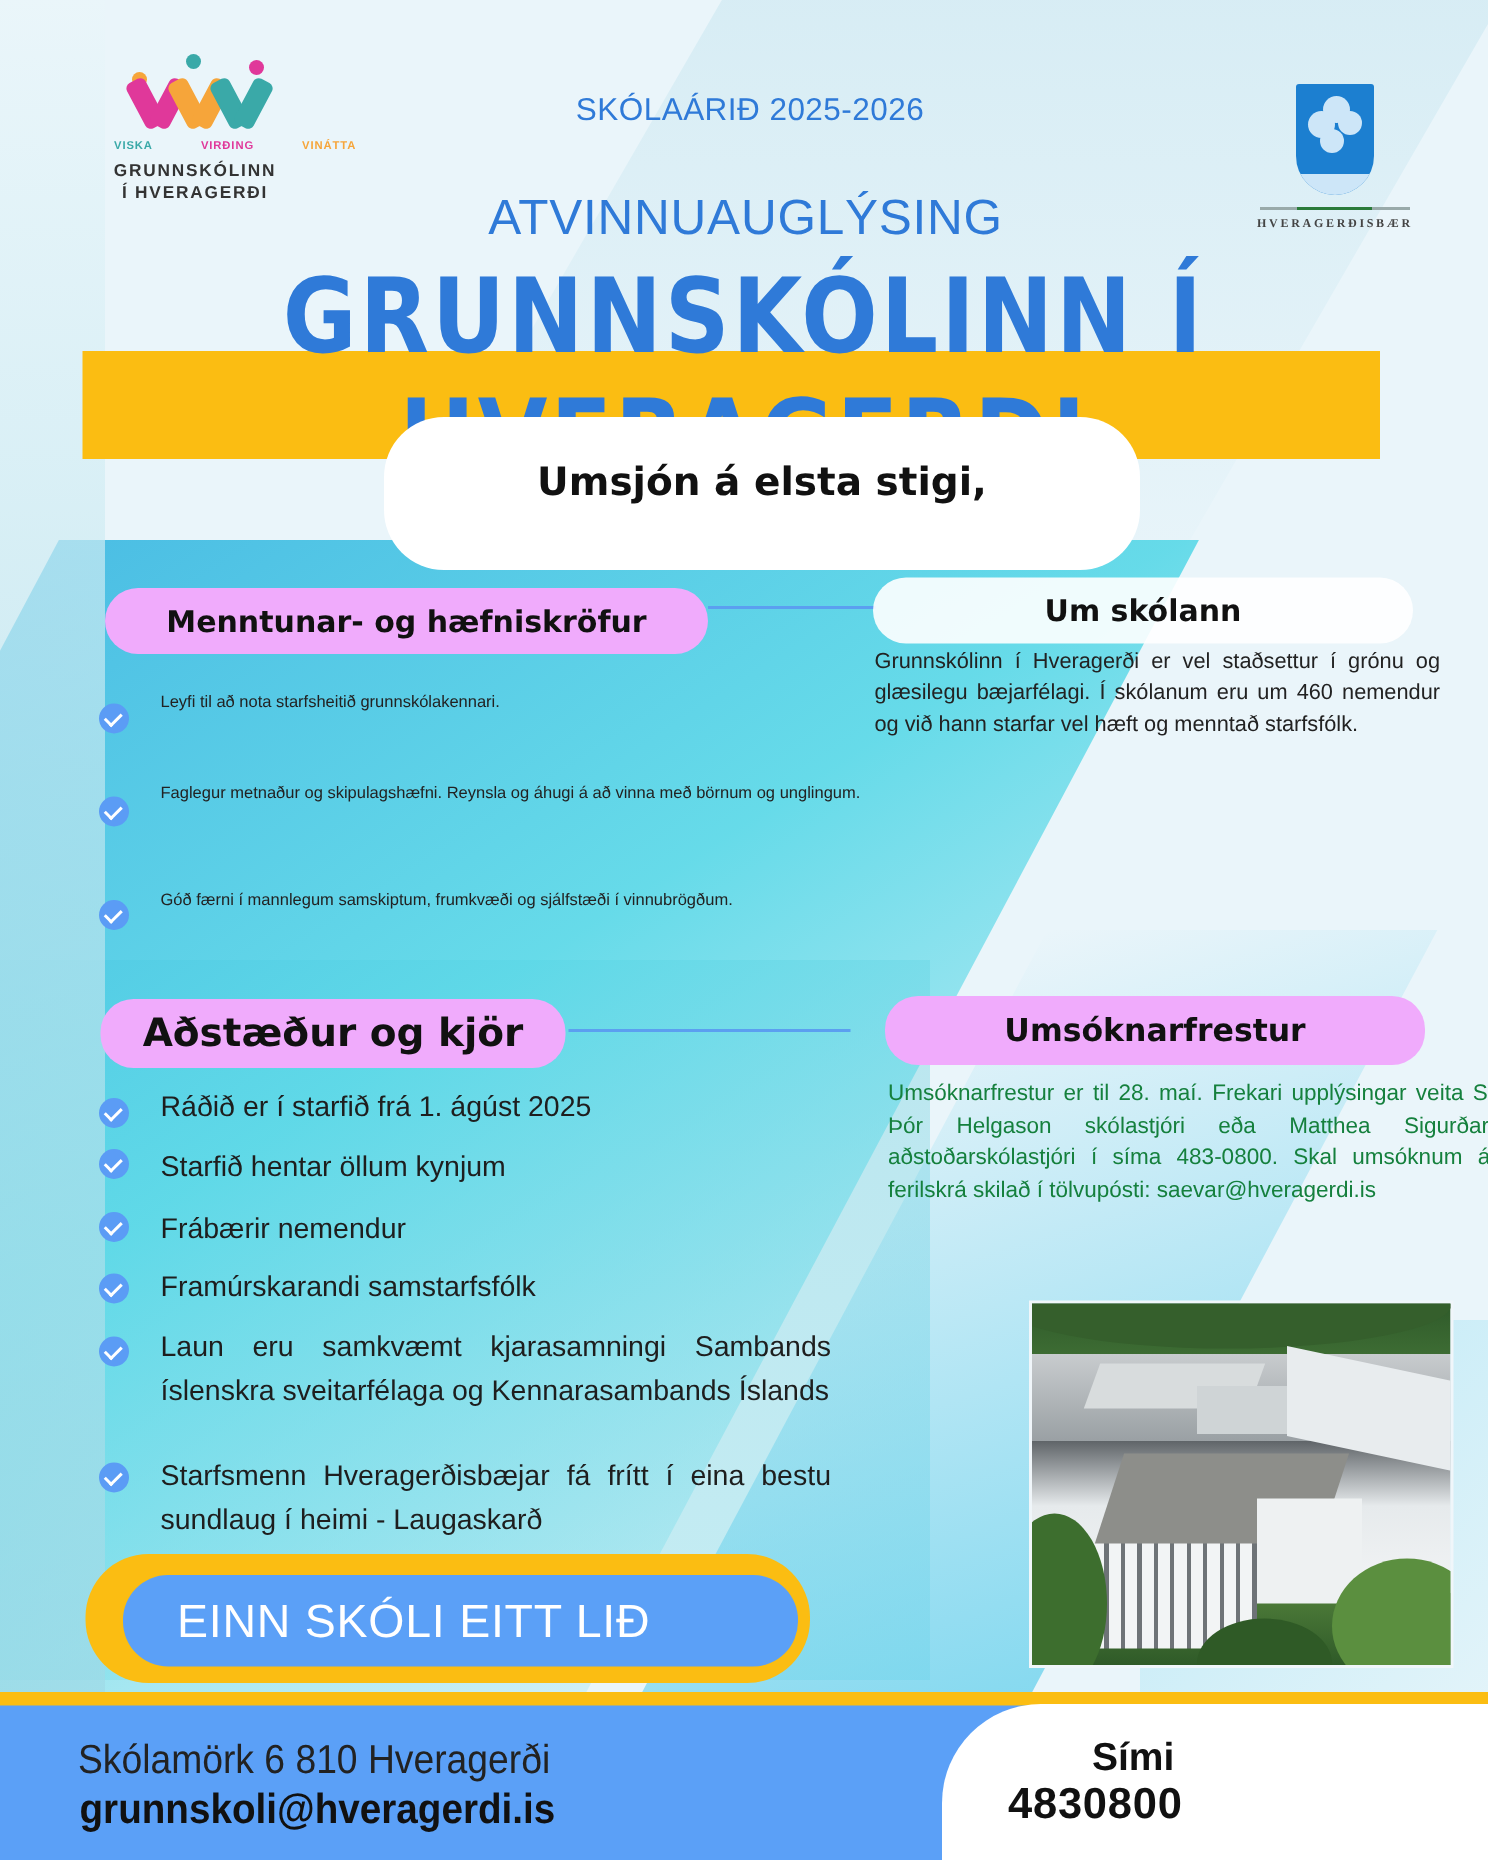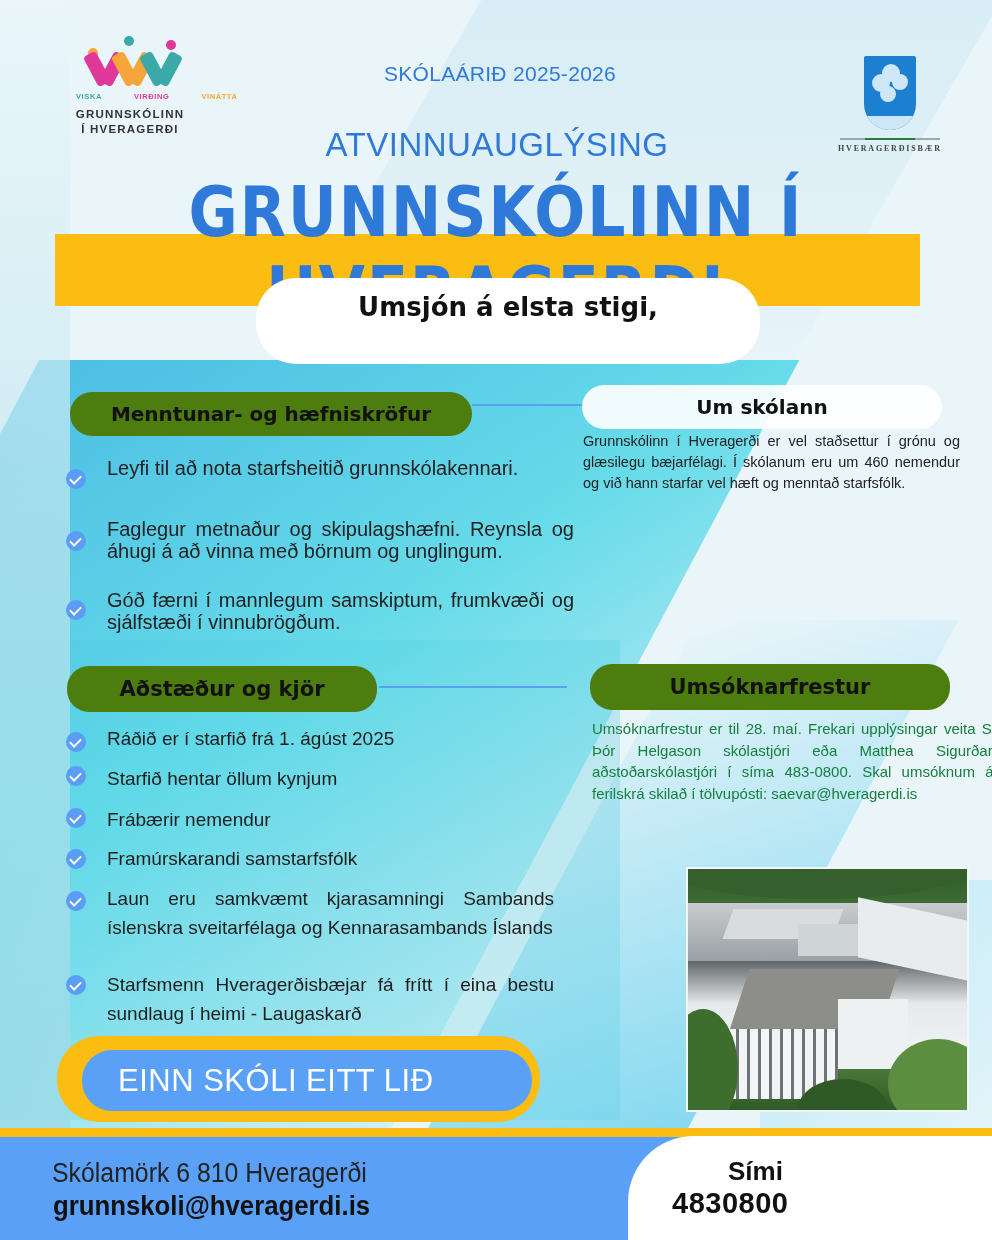--- a/index.html
+++ b/index.html
@@ -50,43 +50,43 @@
   .crest-name { font-family: "Liberation Serif", serif; font-size: 8px; letter-spacing: 1.8px; color: #444; }
 
   .school-year { left: 0; width: 1000px; top: 62px; text-align: center; font-size: 21px; color: #2f7ad8; letter-spacing: 0.3px; }
   .ad-title { left: 0; width: 994px; top: 126px; text-align: center; font-size: 33px; color: #2f7ad8; letter-spacing: 0.5px; }
 
   .yellow-band { left: 55px; top: 234px; width: 865px; height: 72px; background: #fbbd12; z-index: 1; }
   .main-title { left: 0; width: 992px; top: 182px; text-align: center;
     font-family: "DejaVu Sans", sans-serif; font-weight: bold; font-size: 60px; color: #2f7ad8;
     letter-spacing: 2px; transform: scaleY(1.15); z-index: 3; }
 
-  .subtitle-pill { left: 256px; top: 278px; width: 504px; height: 86px; background: #fff;
-    border-radius: 40px; text-align: center; padding-top: 10px; z-index: 3; }
+  .subtitle-pill { left: 256px; top: 278px; width: 504px; height: 102px; background: #fff;
+    border-radius: 40px; text-align: center; padding-top: 25px; z-index: 3; }
   .subtitle-pill .line { font-family: "DejaVu Sans", sans-serif; font-weight: bold; font-size: 26px; color: #111; line-height: 38px; }
 
-  .section-pill { background: #4d7c0f; border-radius: 22px; display: flex; align-items: center; justify-content: center;
+  .section-pill { background: #f0abfc; border-radius: 22px; display: flex; align-items: center; justify-content: center;
     font-family: "DejaVu Sans", sans-serif; font-weight: bold; color: #111; }
   .pill-menntun { left: 70px; top: 392px; width: 402px; height: 44px; font-size: 20px; }
   .pill-um { left: 582px; top: 385px; width: 360px; height: 44px; font-size: 20px; background: rgba(255,255,255,0.9); }
-  .pill-adst { left: 67px; top: 666px; width: 310px; height: 46px; font-size: 21px; }
+  .pill-adst { left: 67px; top: 666px; width: 310px; height: 46px; font-size: 26px; }
   .pill-umsokn { left: 590px; top: 664px; width: 360px; height: 46px; font-size: 21px; }
 
   .hline { height: 2px; background: #5b9ff0; }
   .hline1 { left: 472px; top: 404px; width: 112px; }
   .hline2 { left: 379px; top: 686px; width: 188px; }
 
   .check { width: 20px; height: 20px; border-radius: 50%; background: #5b9cf5; position: absolute; }
   .check::after { content: ""; position: absolute; left: 6px; top: 4px; width: 5px; height: 9px;
     border: solid #fff; border-width: 0 2.5px 2.5px 0; transform: rotate(45deg); }
 
   .req-list { left: 64px; top: 450px; width: 510px; }
   .req-item { position: absolute; left: 0; width: 510px; }
   .req-item .check { left: 2px; }
-  .req-item .txt { margin-left: 43px; font-size: 20px; line-height: 22px; color: #222; text-align: justify; }
+  .req-item .txt { margin-left: 43px; font-size: 11px; line-height: 22px; color: #222; text-align: justify; }
 
   .about-text { left: 583px; top: 431px; width: 377px; font-size: 14.5px; line-height: 21px; color: #222; text-align: justify; }
   .deadline-text { left: 546px; top: 718px; width: 434px; font-size: 15px; line-height: 21.5px; color: #15803d; text-align: justify; margin-left: 46px; }
 
   .benefit-list { left: 64px; top: 724px; width: 500px; }
   .ben-item { position: absolute; left: 0; width: 490px; }
   .ben-item .check { left: 2px; }
   .ben-item .txt { margin-left: 43px; font-size: 19px; line-height: 29px; color: #1e1e1e; text-align: justify; }
 
   .photo { left: 686px; top: 867px; width: 283px; height: 245px; border: 2px solid #f0f6fa; overflow: hidden;

